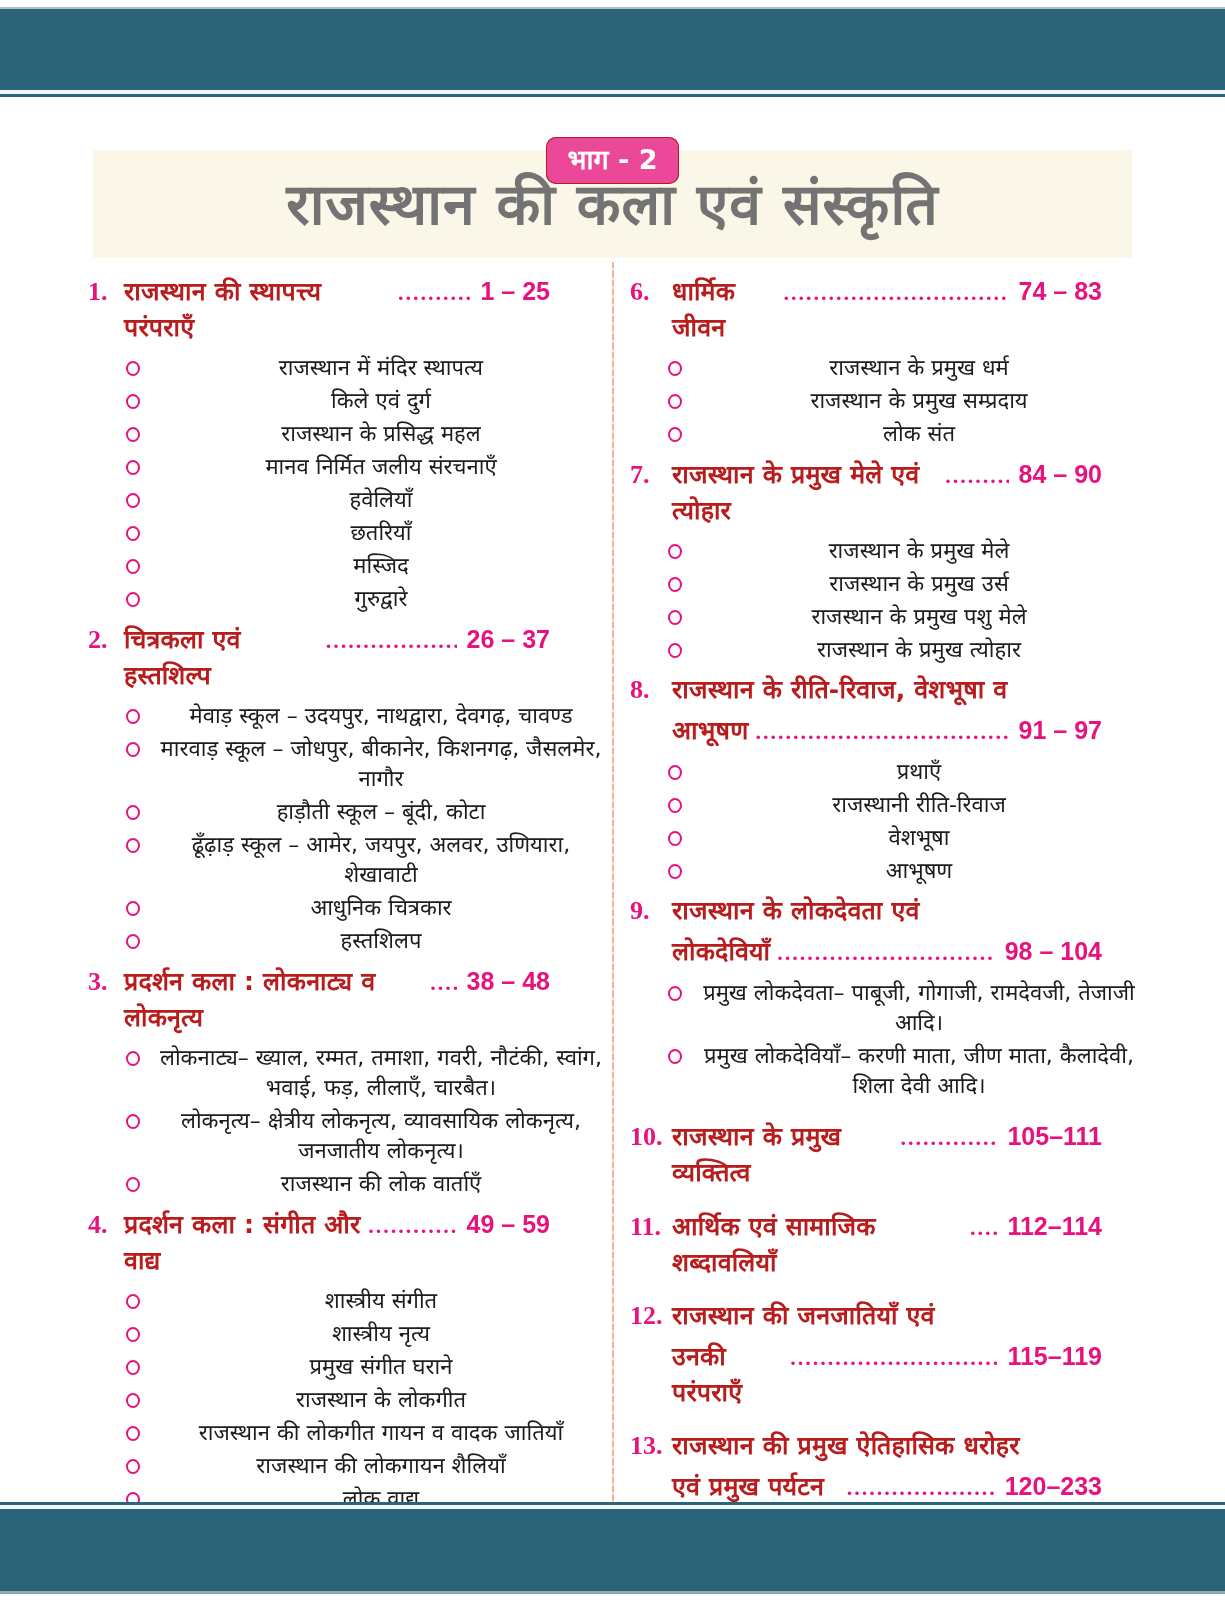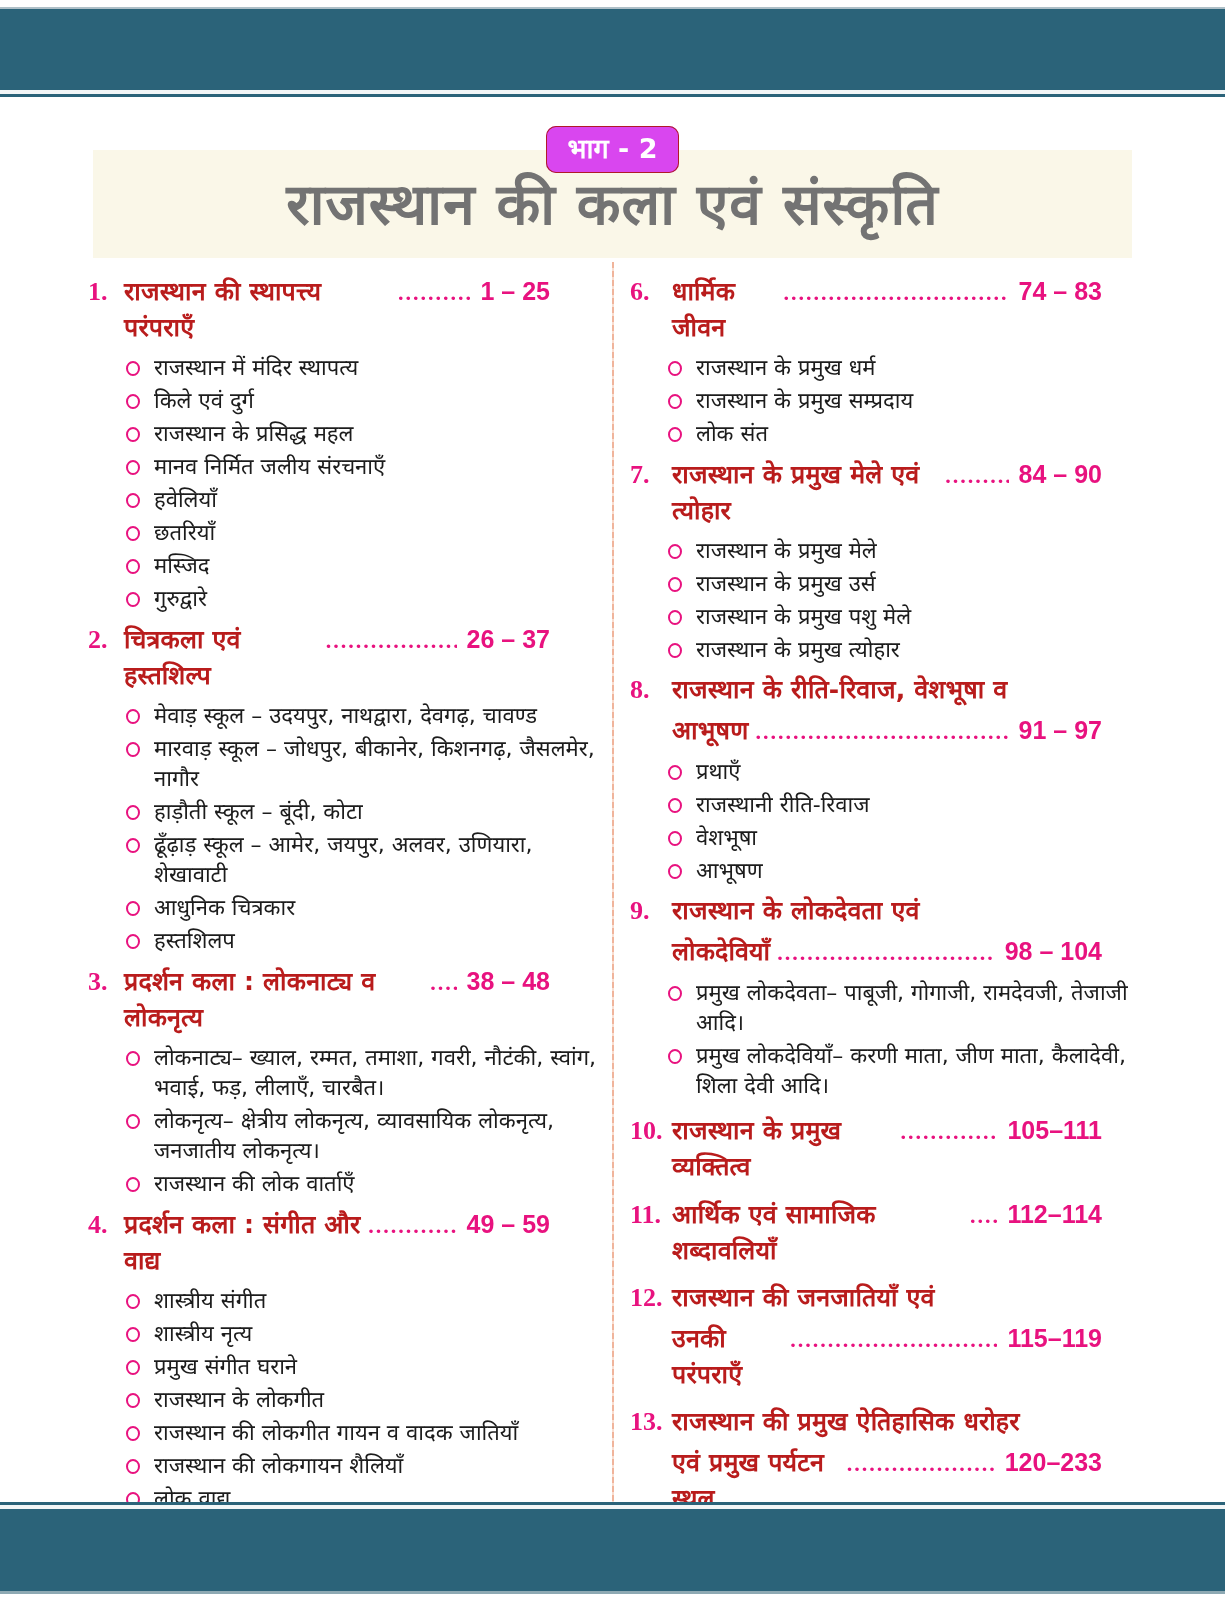--- a/index.html
+++ b/index.html
@@ -19,40 +19,40 @@
   .bottom-hairline{position:absolute;left:0;top:1591px;width:100%;height:3px;background:#8ea9b3;}
   
   .title-box{
     position:absolute;left:93px;top:150px;width:1039px;height:108px;
     background:#faf7e8;display:flex;align-items:center;justify-content:center;
   }
   .page-title{
     color:#737373;font-weight:700;font-size:57px;line-height:1.1;letter-spacing:1px;
   }
   .part-badge{
-    position:absolute;left:50%;top:126px;transform:translateX(-50%);
-    background:#d946ef;color:#ffffff;font-weight:700;font-size:27px;
+    position:absolute;left:50%;top:137px;transform:translateX(-50%);
+    background:#ec4899;color:#ffffff;font-weight:700;font-size:27px;
     padding:3px 22px 7px 22px;border-radius:10px;white-space:nowrap;
     box-shadow:0 0 0 1px #b01b28 inset;
   }
   
   .col-divider{
     position:absolute;left:612px;top:262px;width:2px;height:1240px;
     background:repeating-linear-gradient(180deg,#f0b49b 0 6px,#f9ddcf 6px 9px);
   }
   
   .toc{
     position:absolute;left:0;top:266px;width:100%;
     display:flex;align-items:flex-start;
   }
   .col{box-sizing:border-box;}
   .col-left{width:525px;margin-left:88px;padding-right:5px;}
   .col-right{width:512px;margin-left:17px;padding-right:0;}
   .chapter{margin-top:7px;}
-  .chapter.no-items{margin-top:11px;}
+  .chapter.no-items{margin-top:17px;}
   .chap-line{display:flex;align-items:baseline;}
   .col-left .chap-line{padding-right:58px;}
   .col-right .chap-line{padding-right:40px;}
   .num{
     color:#e8127f;font-family:"Liberation Serif","DejaVu Serif",serif;
     font-weight:700;font-size:26px;min-width:36px;flex:0 0 auto;line-height:36px;
   }
   .col-right .num{min-width:42px;}
   .ctitle{
     color:#b91c1c;font-weight:700;font-size:25px;line-height:36px;letter-spacing:0.2px;
@@ -63,21 +63,21 @@
     white-space:nowrap;overflow:hidden;flex:0 1 auto;line-height:36px;
   }
   .pages{
     color:#e8127f;font-family:Liberation Sans, sans-serif;
     font-weight:700;font-size:25px;margin-left:auto;padding-left:10px;
     white-space:nowrap;line-height:36px;
   }
   .chap-line2{margin-top:4px;}
   .col-left .chap-line2{padding-left:36px;}
   .col-right .chap-line2{padding-left:42px;}
-  .sublist{list-style:none;margin:7px 0 4px 0;padding:0 0 0 38px;}
+  .sublist{list-style:none;margin:7px 0 4px 0;padding:0 0 0 38px;text-align:center;}
   .subitem{
     position:relative;padding-left:28px;margin-bottom:3px;
     color:#1c1c1c;font-size:22px;line-height:30px;
   }
   .bullet{
     position:absolute;left:0;top:8px;width:10px;height:11px;
     border:2.5px solid #e8127f;border-radius:50%;background:transparent;
   }
 </style>
 </head>

